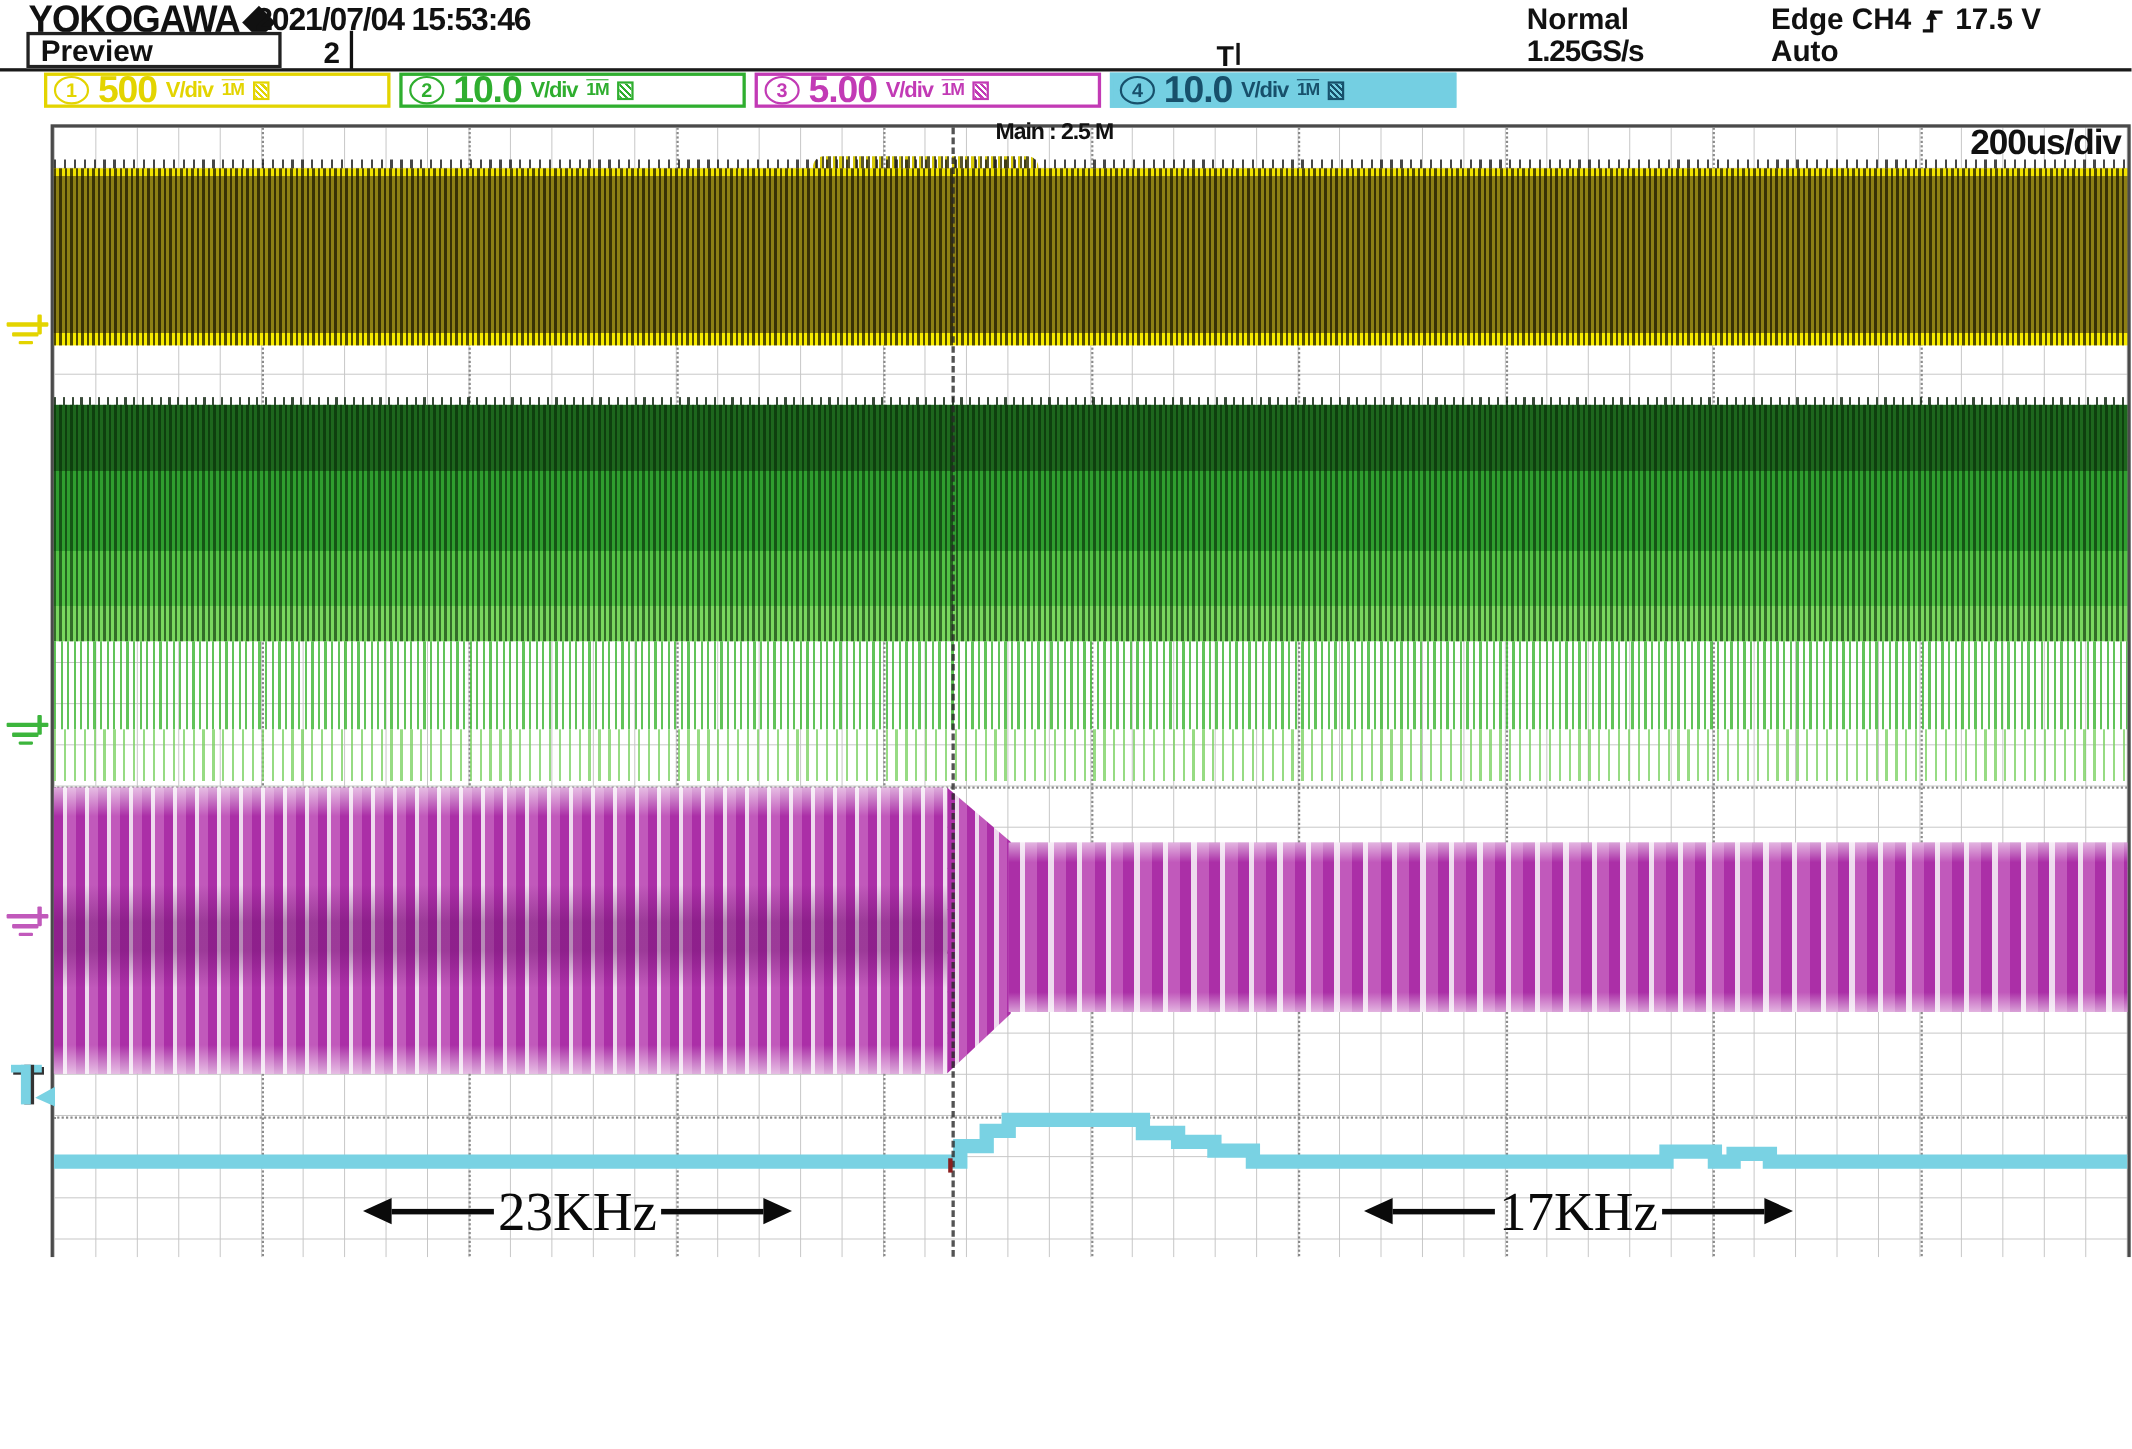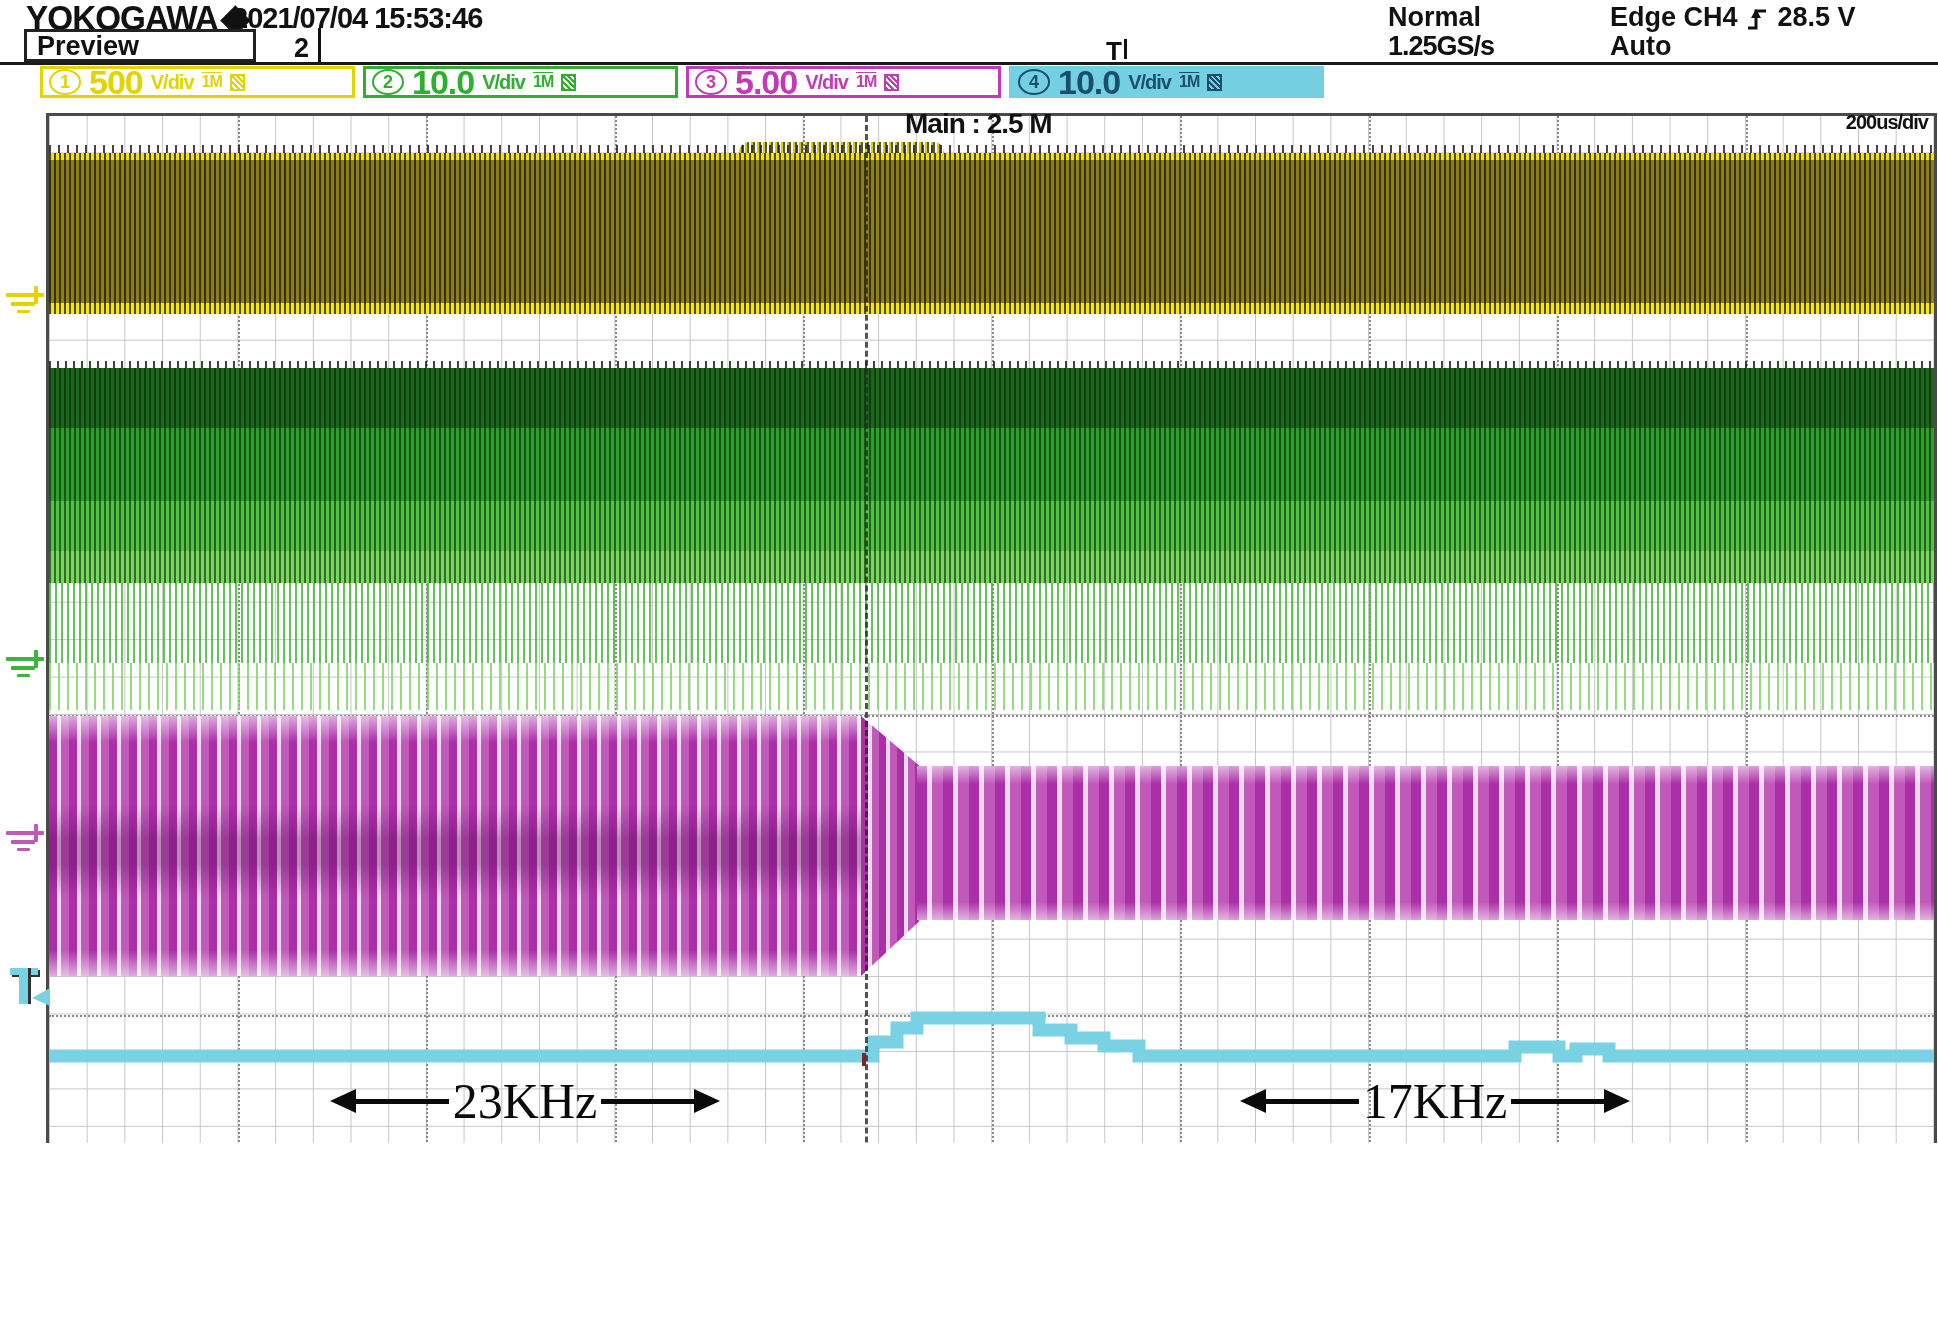--- a/index.html
+++ b/index.html
@@ -38,22 +38,22 @@
   
   .graticule{left:46px;top:113px;width:1885px;height:1198px;border:3px solid #4a4a4a;box-sizing:content-box;
      background-image:linear-gradient(90deg,#c6c6c6 1px,transparent 1px),
                       linear-gradient(0deg,#c6c6c6 1px,transparent 1px);
      background-size:37.7px 37.44px;background-color:#fff;}
   .divline{position:absolute;pointer-events:none;}
   .divline.v{top:0;height:100%;width:0;border-left:2px dotted #8a8a8a;}
   .divline.h{left:0;width:100%;height:0;border-top:2px dotted #8a8a8a;}
   .trig-line{left:816px;top:0;height:100%;width:0;border-left:3px dashed rgba(40,40,40,.8);z-index:3;}
 
-  .main-label{left:856px;top:-8px;font-size:28px;font-weight:bold;letter-spacing:-1px;z-index:6;}
-  .tdiv-label{right:6px;top:-5px;font-size:20px;font-weight:bold;letter-spacing:-1px;z-index:6;}
+  .main-label{left:856px;top:-8px;font-size:21px;font-weight:bold;letter-spacing:-1px;z-index:6;}
+  .tdiv-label{right:6px;top:-5px;font-size:32px;font-weight:bold;letter-spacing:-1px;z-index:6;}
 
   
   .wave{position:absolute;z-index:2;}
   .ch1-hump{left:690px;top:26px;width:205px;height:24px;border-radius:10px 10px 0 0;
      background:repeating-linear-gradient(90deg,#d8ca08 0 2px,rgba(60,56,6,.85) 2px 4px,rgba(0,0,0,0) 4px 6px);}
   .ch1-speckle{left:0;width:100%;top:29px;height:9px;
      background:repeating-linear-gradient(90deg,rgba(25,25,25,.8) 0 2px,transparent 2px 9px);}
   .ch1-band{left:0;width:100%;top:37px;height:161px;
      background:repeating-linear-gradient(90deg,rgba(28,24,0,.75) 0 2px,rgba(28,24,0,0) 2px 5px),
                 linear-gradient(180deg,#f2e300 0 7px,#8c7f15 7px 150px,#f7ea00 150px 100%);}
@@ -127,21 +127,21 @@
   <div class="abs acq-mode">Normal</div>
   <div class="abs sample-rate">1.25GS/s</div>
   <div class="abs trig-type">
     <span>Edge CH4</span>
     <span class="edge-icon">
       <svg width="24" height="28" viewBox="0 0 24 28">
         <path d="M2 23 H10 V6 H20" stroke="#111" stroke-width="3" fill="none"></path>
         <path d="M5 13 L15 13 L10 4 Z" fill="#111"></path>
       </svg>
     </span>
-    <span>28.5 V</span>
+    <span>17.5 V</span>
   </div>
   <div class="abs trig-mode">Auto</div>
   <div class="abs hdr-sep"></div>
 
   <div class="abs badge b1 ch1" style="border-color: rgb(227, 212, 0); color: rgb(227, 212, 0);">
     <span class="cnum">1</span>
     <span class="scale">500</span>
     <span class="unit">V/div</span>
     <span class="imp">1M</span>
     <span class="probe-icon"></span>

